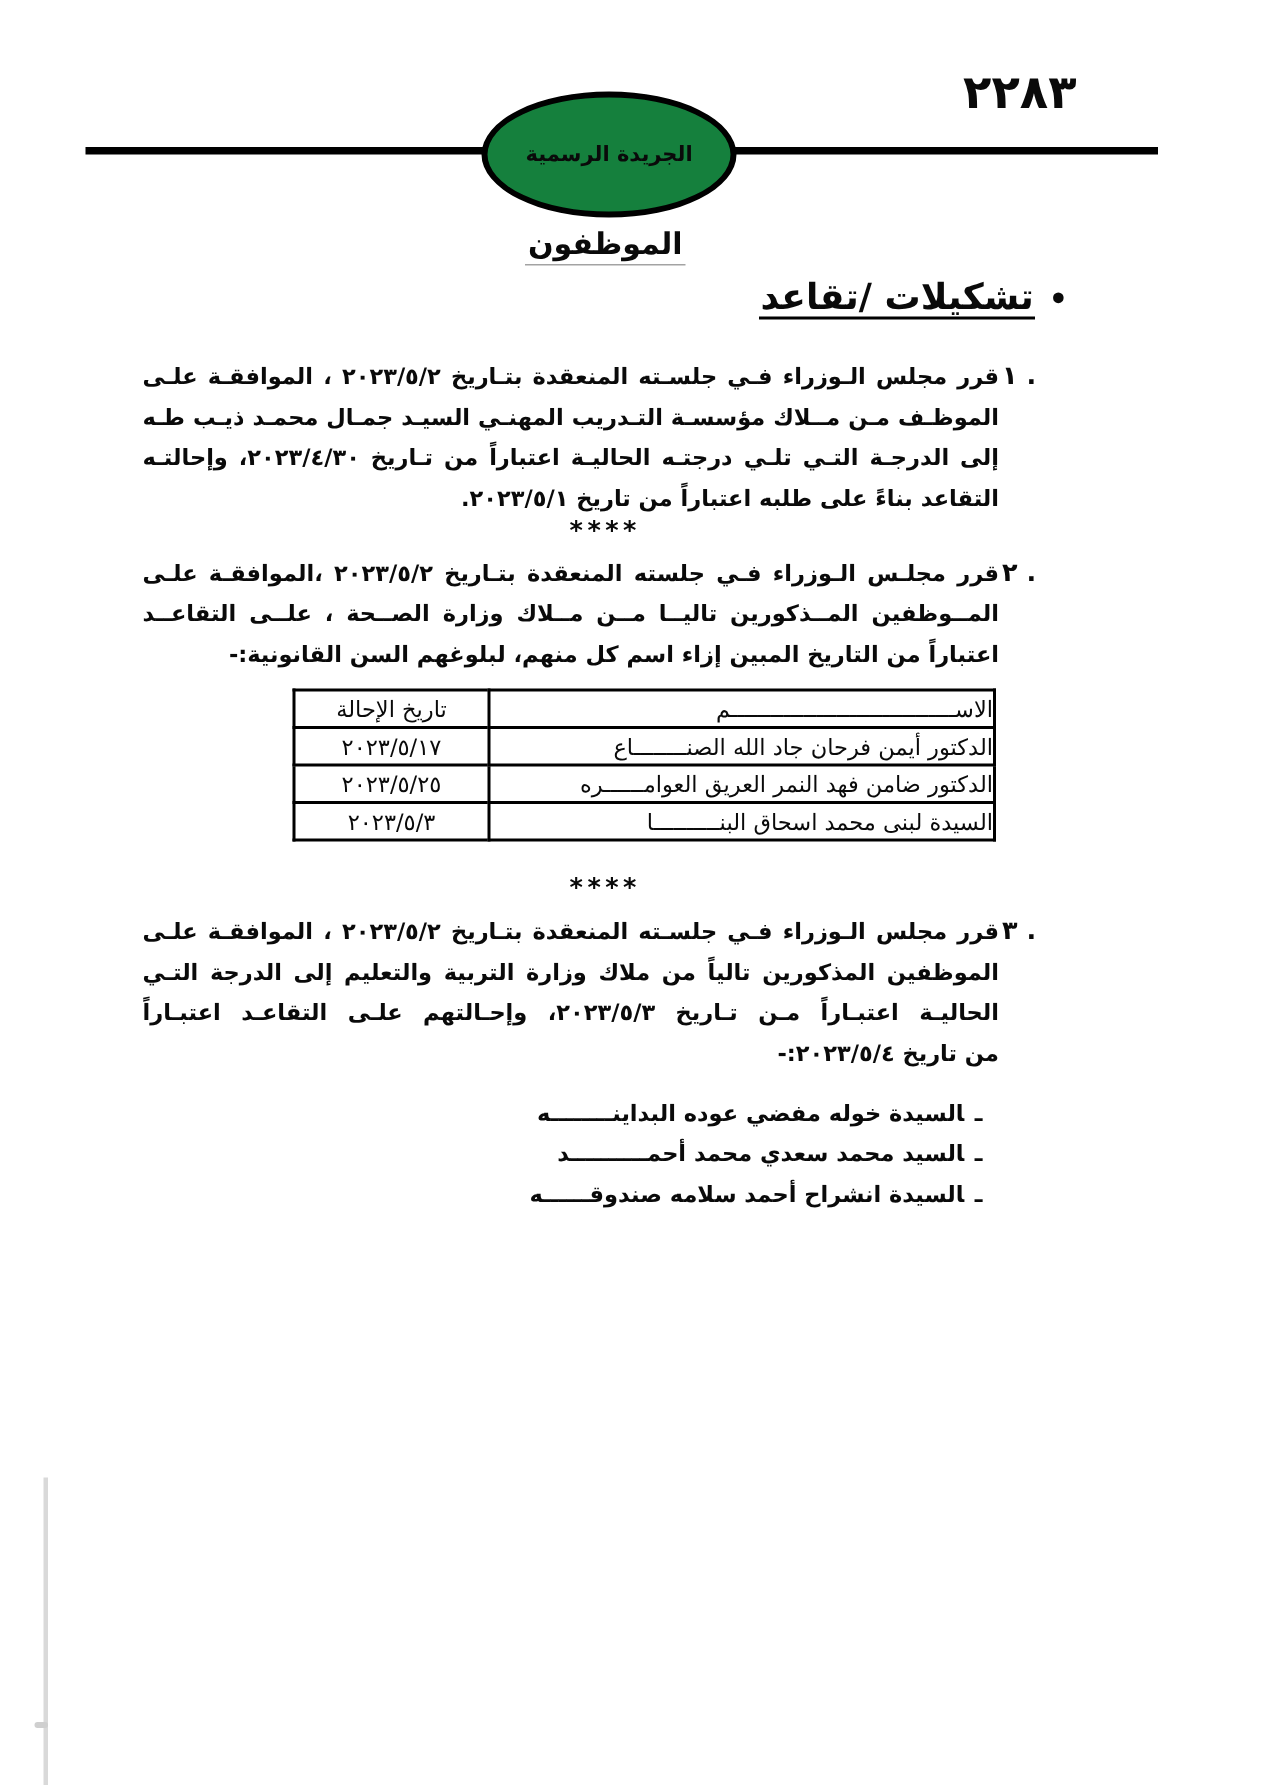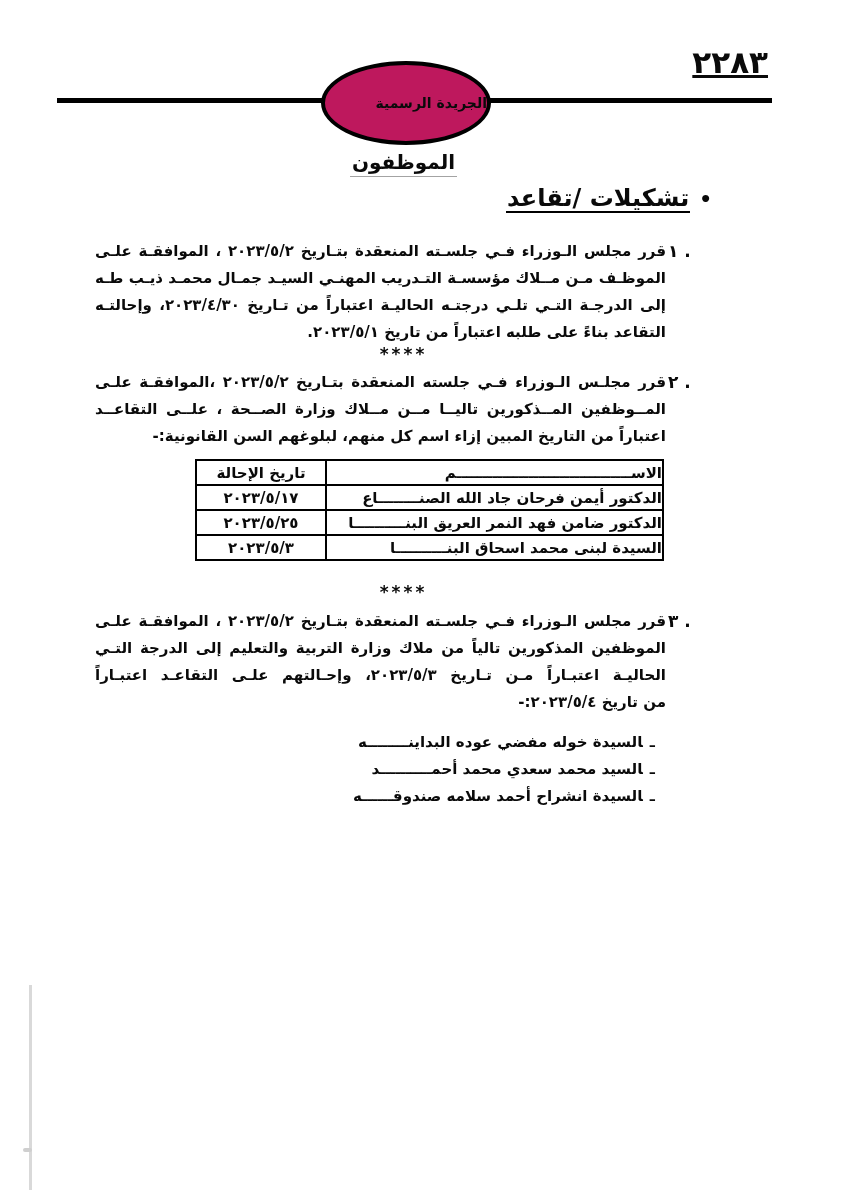--- a/index.html
+++ b/index.html
@@ -7,33 +7,32 @@
     position:relative;
     width:850px;height:1192px;
     background:#ffffff;
     font-family:"DejaVu Sans",sans-serif;
     color:#0a0a0a;
     overflow:hidden;
     direction:rtl;
   }
   
   .page-number{
-    position:absolute;top:44px;left:672px;width:96px;
-    font-size:31px;font-weight:bold;text-align:right;
+    position:absolute;top:44px;left:642px;width:96px;
+    font-size:31px;font-weight:bold;text-align:left;
     letter-spacing:1px;
-    text-decoration:underline;
   }
   .header-rule{
     position:absolute;top:98px;left:57px;width:715px;height:5px;
     background:#000;
   }
   .gazette-seal{
     position:absolute;top:61px;left:321px;width:162px;height:76px;
-    background:#be185d;border:4px solid #000;border-radius:50%;
-    display:flex;align-items:center;
+    background:#15803d;border:4px solid #000;border-radius:50%;
+    display:flex;align-items:center;justify-content:center;
   }
   .gazette-seal span{font-size:14px;font-weight:bold;}
   
   .content{
     position:absolute;top:150px;left:95px;width:617px;
     direction:rtl;font-weight:bold;
   }
   .doc-title{text-align:center;font-size:20px;height:30px;}
   .doc-title span{border-bottom:1px solid #a3a3a3;padding:0 2px 2px 2px;}
   .section-row{
@@ -63,21 +62,21 @@
   .stars-1{margin-top:0;}
   .stars-2{margin-top:23px;}
   
   .table-wrap{margin:9px 48px 0 0;}
   table.ref{
     border-collapse:collapse;width:467px;direction:rtl;
     table-layout:fixed;
   }
   table.ref th,table.ref td{
     border:2px solid #000;height:23px;padding:0;
-    font-size:15px;font-weight:bold;white-space:nowrap;overflow:hidden;
+    font-size:15px;font-weight:normal;white-space:nowrap;overflow:hidden;
   }
   .col-name{width:337px;}
   .col-date{width:130px;}
   td.name,th.name{text-align:right;padding-right:9px;}
   td.date,th.date{text-align:center;}
   
   .names-list{margin:13px 57px 0 0;}
   .name-row{font-size:15px;line-height:27px;height:27px;text-align:right;}
   .name-row .dash{margin-left:7px;}
   
@@ -138,21 +137,21 @@
             <th class="name">الاســــــــــــــــــــــــــــــــــم</th>
             <th class="date">تاريخ الإحالة</th>
           </tr>
         </thead>
         <tbody>
           <tr>
             <td class="name">الدكتور أيمن فرحان جاد الله الصنــــــــاع</td>
             <td class="date">٢٠٢٣/٥/١٧</td>
           </tr>
           <tr>
-            <td class="name">الدكتور ضامن فهد النمر العريق البنــــــــــا</td>
+            <td class="name">الدكتور ضامن فهد النمر العريق العوامــــــره</td>
             <td class="date">٢٠٢٣/٥/٢٥</td>
           </tr>
           <tr>
             <td class="name">السيدة لبنى محمد اسحاق البنــــــــــا</td>
             <td class="date">٢٠٢٣/٥/٣</td>
           </tr>
         </tbody>
       </table>
     </div>
 

